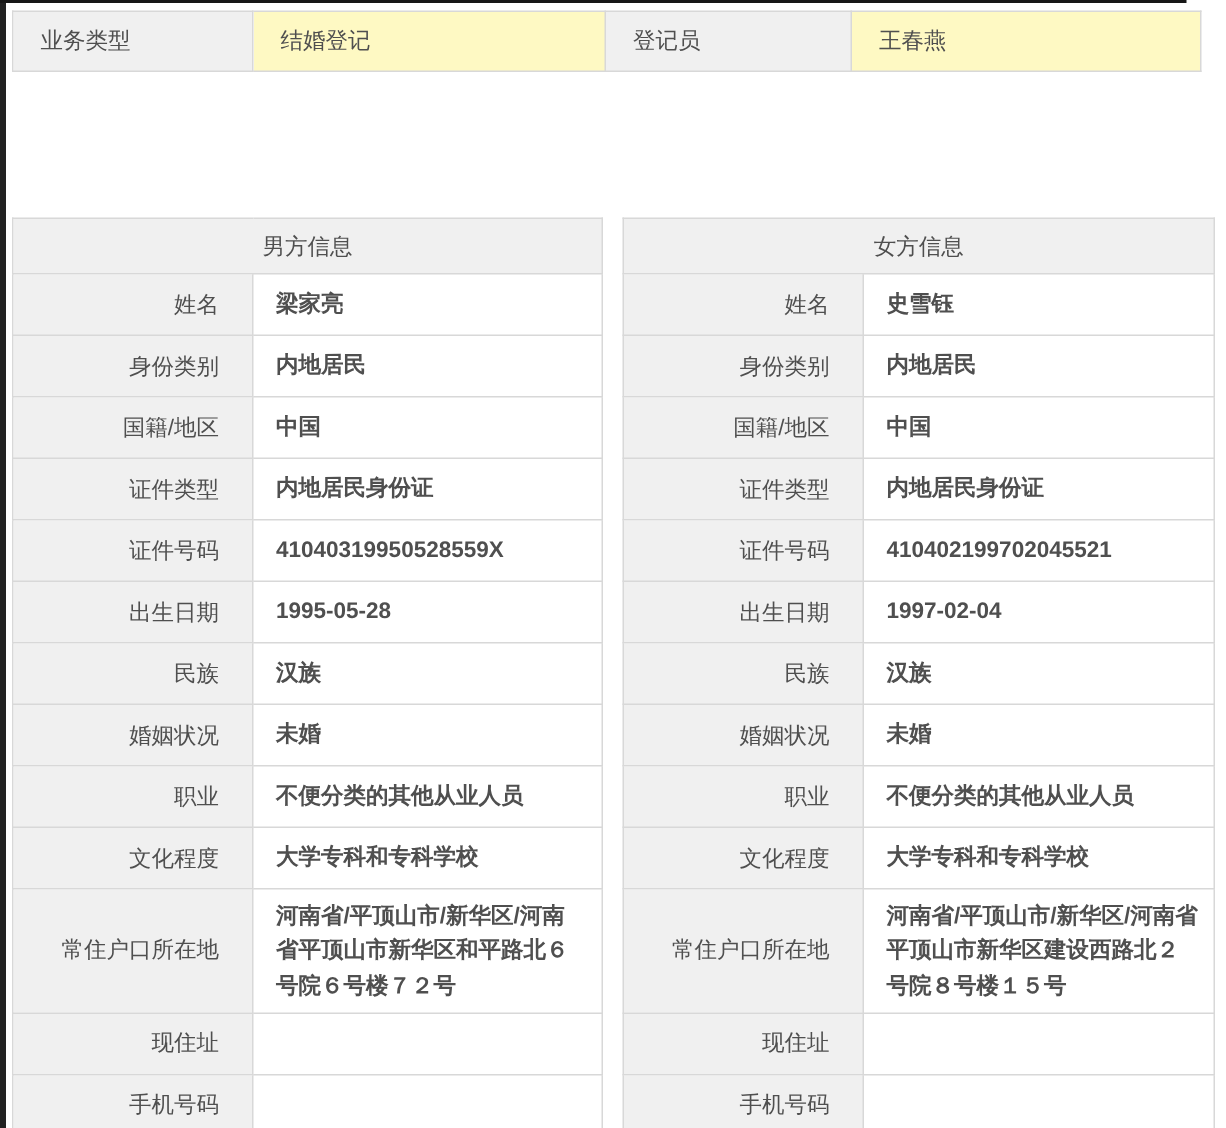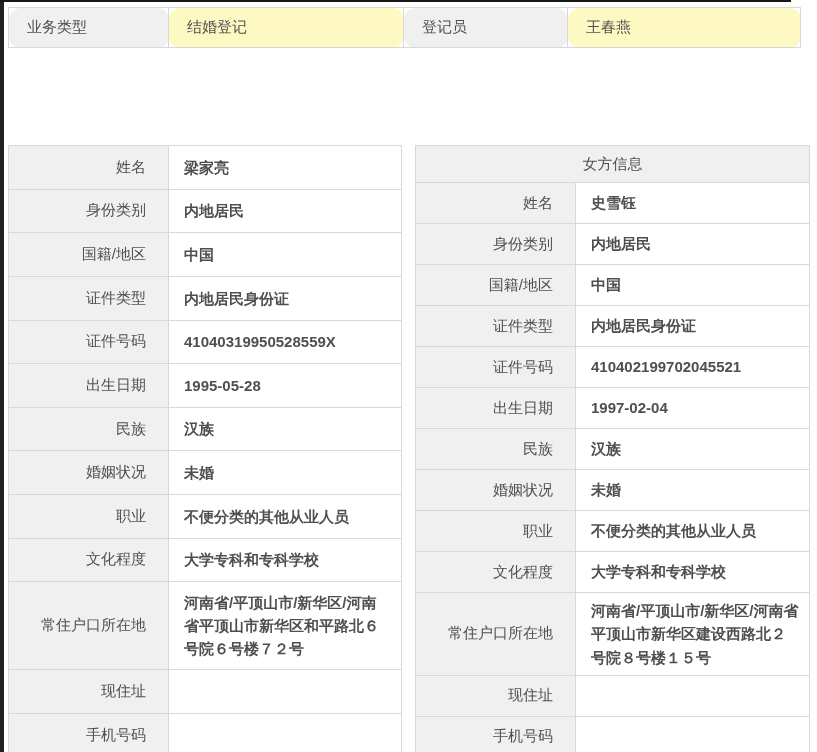--- a/index.html
+++ b/index.html
@@ -35,21 +35,21 @@
     vertical-align: middle;
     overflow: hidden;
     word-break: break-all;
   }
   
   .summary-table {
     position: absolute;
     left: 8px; top: 7px;
     width: 792px;
   }
-  .summary-table td { height: 37px; border-radius: 12px; }
+  .summary-table td { height: 37px; }
   .summary-table td.lbl {
     background: #f0f0f0;
     padding-left: 18px;
     text-align: left;
   }
   .summary-table td.val {
     background: #fef9c3;
     padding-left: 18px;
     text-align: left;
   }
@@ -106,20 +106,23 @@
   </tbody>
 </table>
 
 <div class="persons">
   <table class="person-table male">
     <colgroup>
         <col style="width:160px">
         <col>
       </colgroup>
     <tbody>
+      <tr>
+        <td class="hdr" colspan="2">男方信息</td>
+      </tr>
     <tr>
           <td class="lbl">姓名</td>
           <td class="val">梁家亮</td>
         </tr>
         <tr>
           <td class="lbl">身份类别</td>
           <td class="val">内地居民</td>
         </tr>
         <tr>
           <td class="lbl">国籍/地区</td>

